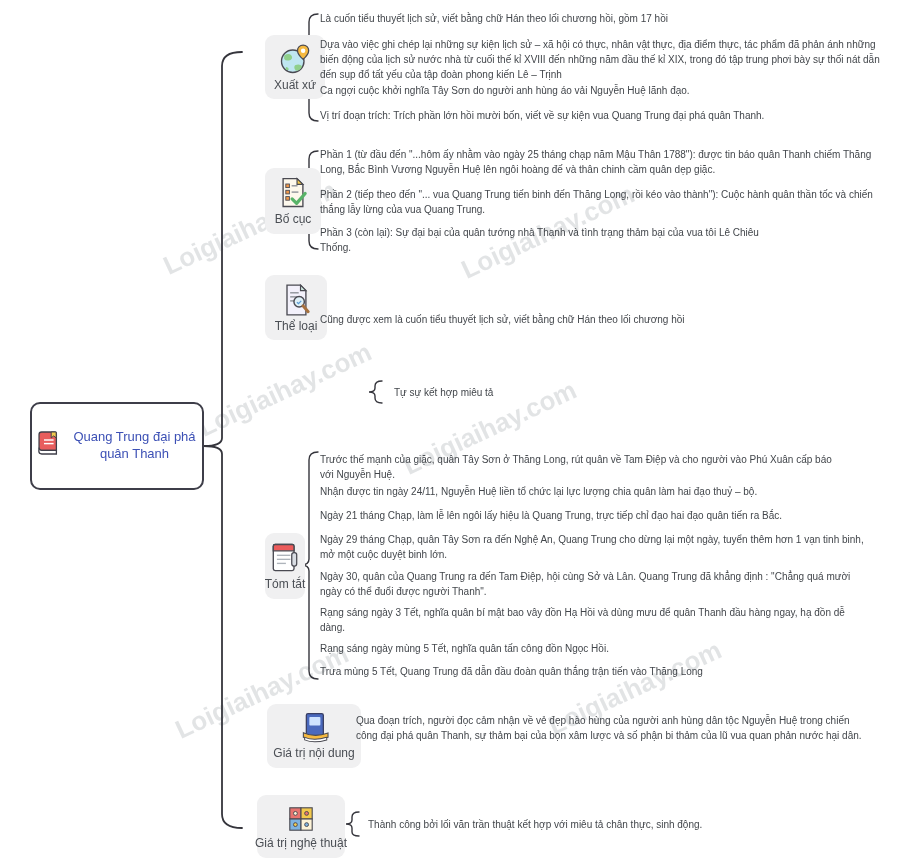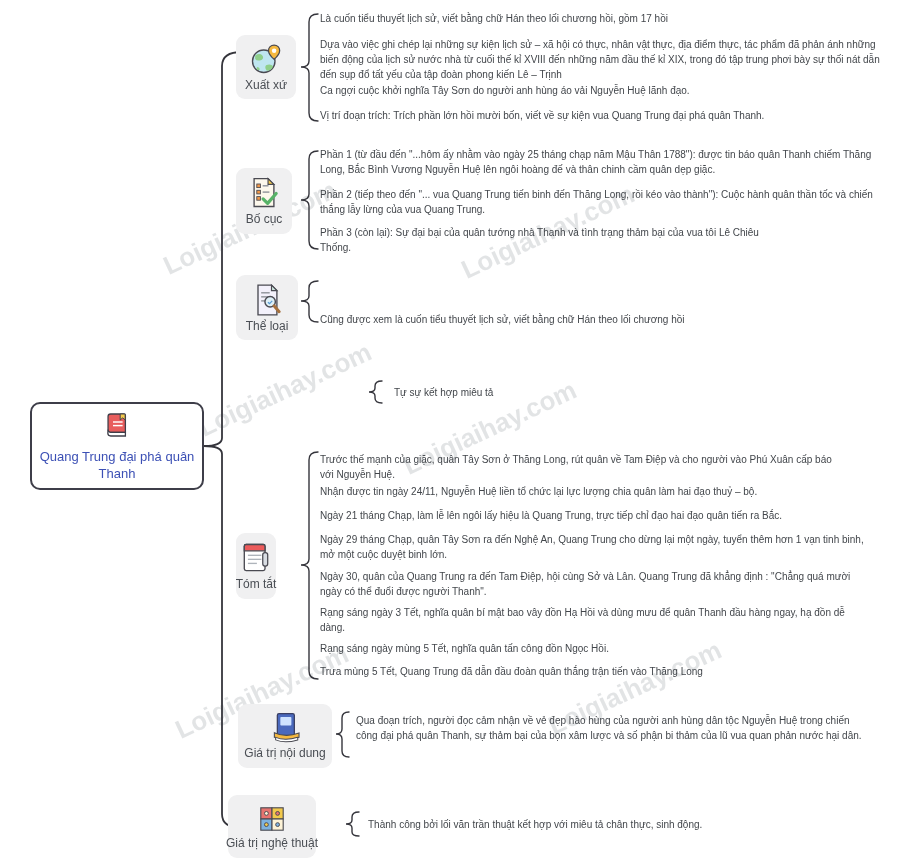--- a/index.html
+++ b/index.html
@@ -3,30 +3,30 @@
 <meta charset="utf-8">
 <style>
   html,body{margin:0;padding:0;background:#fff;}
   #canvas{
     position:relative;width:900px;height:862px;background:#ffffff;overflow:hidden;
     font-family:"Liberation Sans","DejaVu Sans",sans-serif;
   }
   .node{
     position:absolute;background:#f0f0f1;border-radius:9px;
     display:flex;flex-direction:column;align-items:center;justify-content:center;
-    gap:2px;cursor:pointer;
+    gap:2px;cursor:pointer;margin-left:29px;
   }
   .node-label{
     font-size:12px;color:#4a4e54;white-space:nowrap;line-height:1.1;
   }
   .node .icon{display:block;line-height:0;}
   #root-node{
     position:absolute;left:30px;top:402px;width:174px;height:88px;
     background:#ffffff;border:2px solid #3e3e49;border-radius:10px;
-    display:flex;flex-direction:column;align-items:center;justify-content:center;
+    display:flex;align-items:center;justify-content:center;
     gap:3px;box-sizing:border-box;cursor:pointer;
   }
   #root-title{
     font-size:13px;color:#3c50b5;text-align:center;line-height:1.3;padding:0 6px;
   }
   .item{
     position:absolute;font-size:10px;line-height:15px;color:#42464b;
   }
   .wm{
     position:absolute;font-size:26px;font-weight:700;color:#9aa0a6;opacity:.28;

